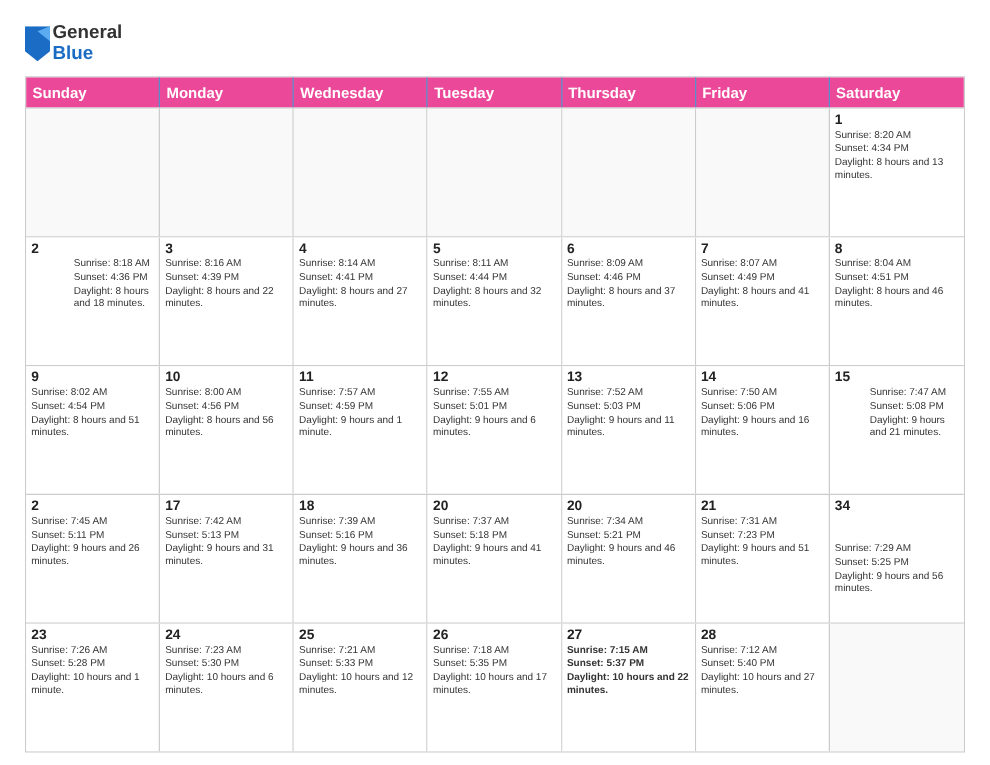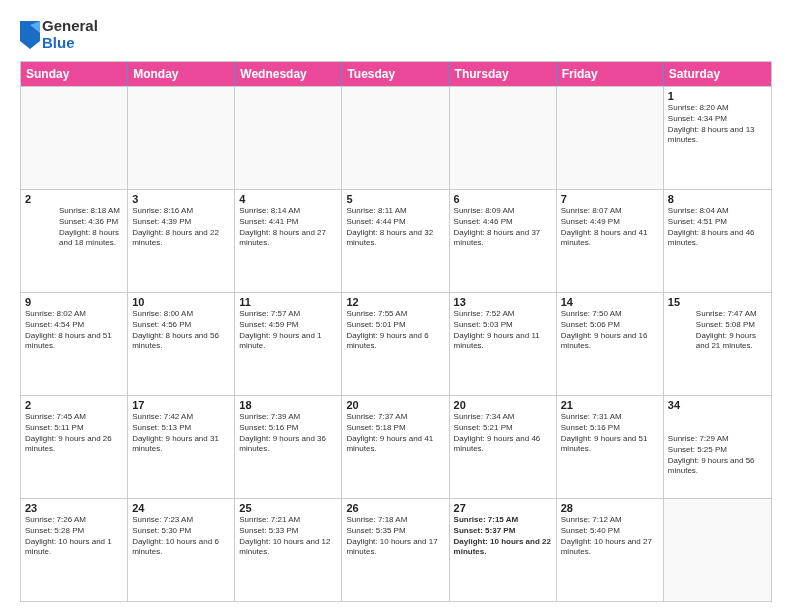--- a/index.html
+++ b/index.html
@@ -272,21 +272,21 @@
           </div>
           <div class="cal-cell">
             <span class="day-num">20</span>
             <div class="cell-text" style="white-space: pre-line;">Sunrise: 7:34 AM
 Sunset: 5:21 PM
 Daylight: 9 hours and 46 minutes.</div>
           </div>
           <div class="cal-cell">
             <span class="day-num">21</span>
             <div class="cell-text" style="white-space: pre-line;">Sunrise: 7:31 AM
-Sunset: 5:16 PM
+Sunset: 7:23 PM
 Daylight: 9 hours and 51 minutes.</div>
           </div>
           <div class="cal-cell">
             <span class="day-num">34</span>
             <div class="cell-text" style="white-space: pre-line; margin-top: 23px;">Sunrise: 7:29 AM
 Sunset: 5:25 PM
 Daylight: 9 hours and 56 minutes.</div>
           </div>
         </div>
         <div class="cal-week">

